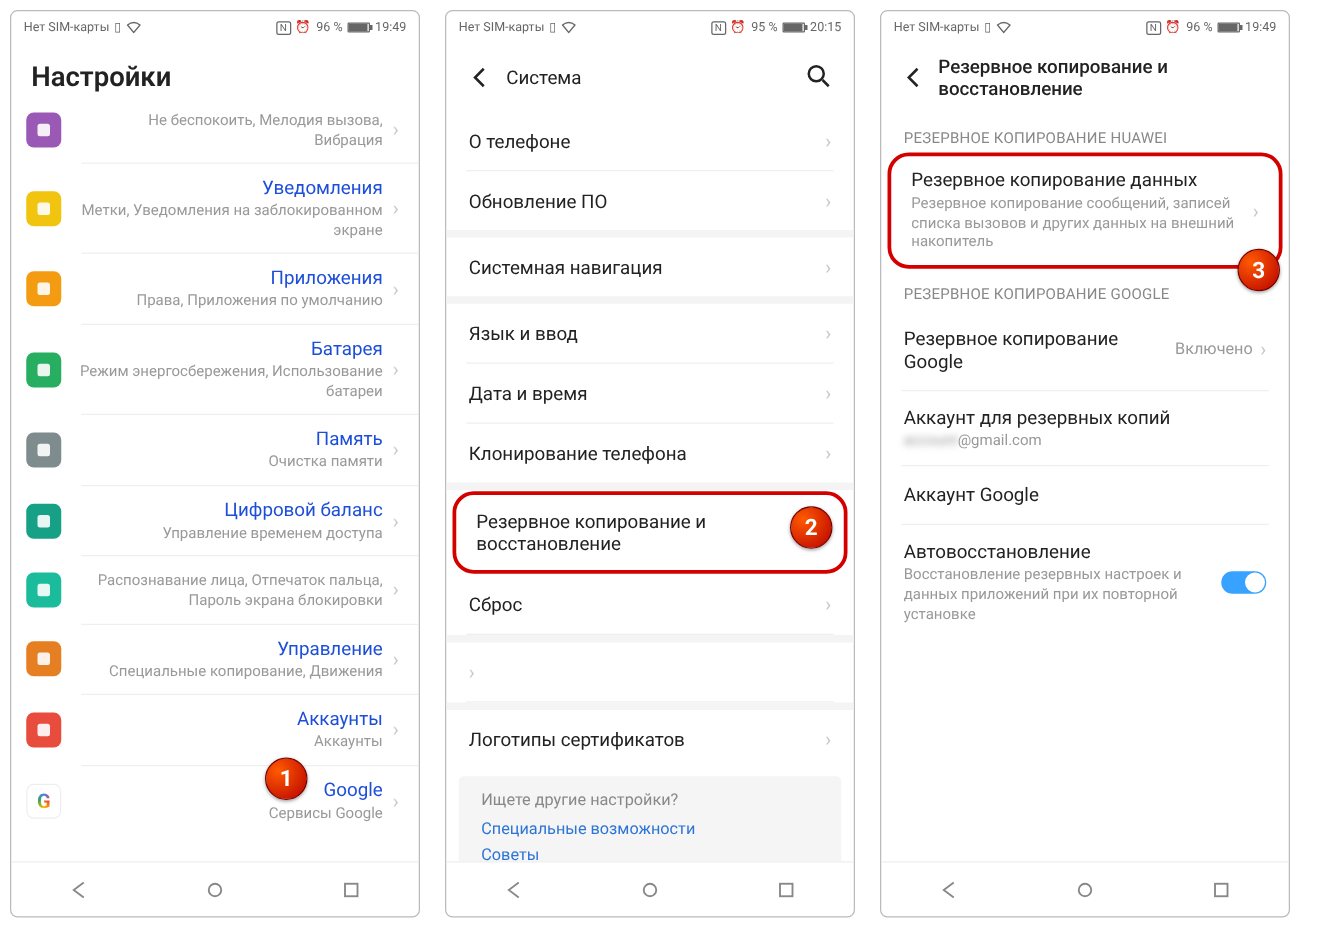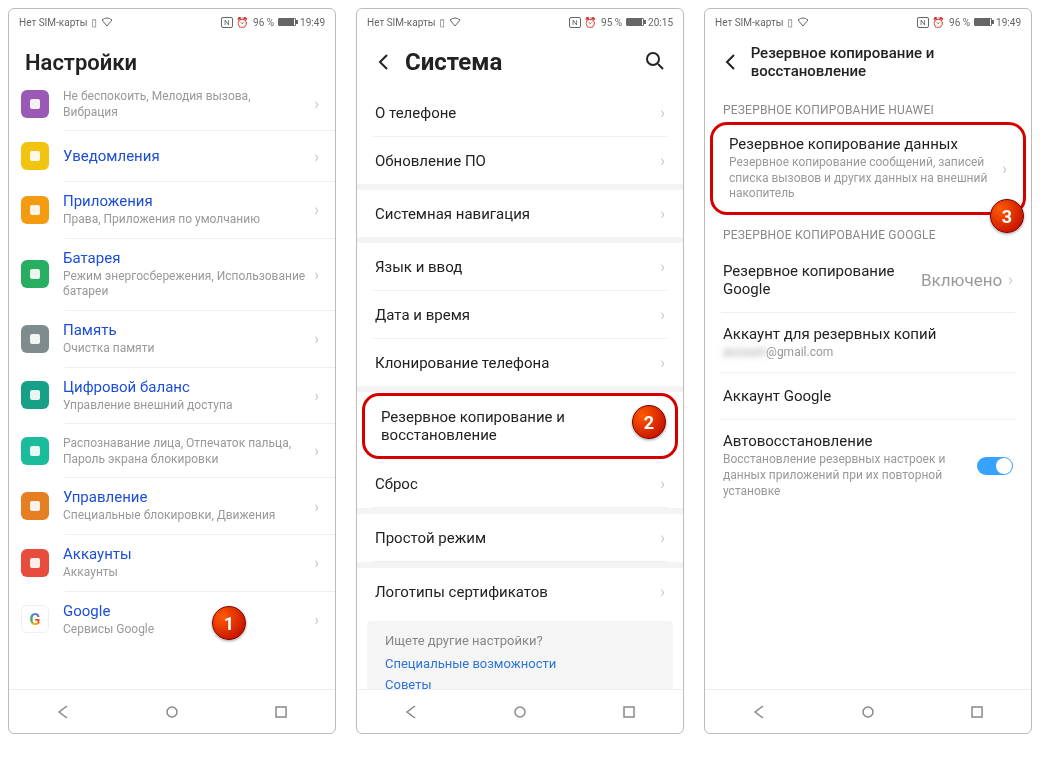--- a/index.html
+++ b/index.html
@@ -6,39 +6,39 @@
   body { font-family: -apple-system, Roboto, "Helvetica Neue", Arial, sans-serif; background: #fff; width: 1064px; height: 757px; overflow: hidden; }
   .canvas { display: flex; gap: 20px; padding: 8px; background: #fff; }
   .phone { width: 328px; height: 726px; border: 1px solid #bbb; border-radius: 6px; background: #fff; display: flex; flex-direction: column; overflow: hidden; position: relative; }
   .status-bar { height: 26px; display: flex; align-items: center; justify-content: space-between; padding: 0 10px; font-size: 10px; color: #666; }
   .status-bar .left { display: flex; align-items: center; gap: 4px; }
   .status-bar .right { display: flex; align-items: center; gap: 4px; }
   .battery-icon { display:inline-block; width:18px; height:8px; border:1px solid #666; border-radius:1px; position:relative; }
   .battery-icon::after { content:''; position:absolute; right:-3px; top:1px; width:2px; height:4px; background:#666; }
   .battery-icon .fill { position:absolute; left:0; top:0; bottom:0; background:#666; }
   .header { height: 54px; display: flex; align-items: center; padding: 0 16px; }
-  .header .title { font-size: 24px; font-weight: 700; color: #222; margin-left: 10px; }
+  .header .title { font-size: 15px; font-weight: 400; color: #222; margin-left: 10px; }
   .header .back { width: 22px; height: 22px; display:flex; align-items:center; justify-content:center; }
   .header .search { margin-left:auto; width:22px; height:22px; }
   .header-lg .title-lg { font-size: 22px; font-weight: 600; color: #222; }
   .section-label { font-size: 12px; color: #888; padding: 14px 18px 6px; letter-spacing: .2px; }
   .list { flex: 1; overflow-y: hidden; }
   .row { display: flex; align-items: center; padding: 10px 16px 10px 12px; min-height: 50px; position: relative; }
   .row .icon-box { width: 28px; height: 28px; border-radius: 6px; margin-right: 14px; flex-shrink:0; display:flex; align-items:center; justify-content:center; }
-  .row .text-col { flex: 1; min-width:0; }
+  .row .text-col { flex: 1; min-width:0;text-align:right; }
   .row .t1 { font-size: 15px; color: #1d4ed8; }
   .row .t2 { font-size: 12px; color: #999; margin-top: 2px; line-height:1.3; }
   .row .chev { color: #c9c9c9; margin-left: 8px; flex-shrink:0; }
   .sep { height: 1px; background: #efefef; margin-left: 56px; }
   .sep-full { height: 1px; background: #efefef; margin: 0 16px; }
   .sep-thick { height: 6px; background: #f4f4f4; }
   .plain-row { display:flex; align-items:center; padding: 14px 18px; }
   .plain-row .t1 { font-size: 15px; color: #222; flex:1; }
   .plain-row .chev { color:#c9c9c9; }
-  .plain-row .trail { font-size:17px; color:#999; margin-right:6px; }
+  .plain-row .trail { font-size:13px; color:#999; margin-right:6px; }
   .block-row { padding: 12px 18px; display:flex; align-items:center; }
   .block-row .col { flex:1; }
   .block-row .t1 { font-size: 15px; color:#222; }
   .block-row .t2 { font-size: 12px; color:#999; margin-top:2px; line-height:1.3; }
   .block-row .chev { color:#c9c9c9; margin-left:8px; }
   .toggle { width: 36px; height: 18px; border-radius: 9px; background: #37a2ff; position:relative; flex-shrink:0; }
   .toggle::after { content:''; position:absolute; right:1px; top:1px; width:16px; height:16px; border-radius:50%; background:#fff; }
   .footer-note { padding: 12px 18px; background:#f5f5f5; margin: 6px 10px 0; border-radius:4px; font-size:13px; }
   .footer-note .q { color:#888; margin-bottom:8px; }
   .footer-note .lnk { color:#2d74d6; margin-bottom:6px; }
@@ -93,20 +93,21 @@
         </div>
         <div class="sep"></div>
         <div class="row" style="">
       <div class="icon-box" style="background:#f1c40f">
             <svg width="16" height="16">
               <rect x="3" y="3" width="10" height="10" rx="2" fill="#fff" opacity=".9"></rect>
             </svg>
           </div>
       <div class="text-col">
         <div class="t1">Уведомления</div>
+        <div class="t2">Метки, Уведомления на заблокированном экране</div>
       </div>
       <span class="chev">›</span>
         </div>
         <div class="sep"></div>
         <div class="row" style="">
       <div class="icon-box" style="background:#f39c12">
             <svg width="16" height="16">
               <rect x="3" y="3" width="10" height="10" rx="2" fill="#fff" opacity=".9"></rect>
             </svg>
           </div>
@@ -144,21 +145,21 @@
         </div>
         <div class="sep"></div>
         <div class="row" style="">
       <div class="icon-box" style="background:#16a085">
             <svg width="16" height="16">
               <rect x="3" y="3" width="10" height="10" rx="2" fill="#fff" opacity=".9"></rect>
             </svg>
           </div>
       <div class="text-col">
         <div class="t1">Цифровой баланс</div>
-        <div class="t2">Управление внешний доступа</div>
+        <div class="t2">Управление временем доступа</div>
       </div>
       <span class="chev">›</span>
         </div>
         <div class="sep"></div>
         <div class="row" style="">
       <div class="icon-box" style="background:#1abc9c">
             <svg width="16" height="16">
               <rect x="3" y="3" width="10" height="10" rx="2" fill="#fff" opacity=".9"></rect>
             </svg>
           </div>
@@ -169,21 +170,21 @@
         </div>
         <div class="sep"></div>
         <div class="row" style="">
       <div class="icon-box" style="background:#e67e22">
             <svg width="16" height="16">
               <rect x="3" y="3" width="10" height="10" rx="2" fill="#fff" opacity=".9"></rect>
             </svg>
           </div>
       <div class="text-col">
         <div class="t1">Управление</div>
-        <div class="t2">Специальные блокировки, Движения</div>
+        <div class="t2">Специальные копирование, Движения</div>
       </div>
       <span class="chev">›</span>
         </div>
         <div class="sep"></div>
         <div class="row" style="">
       <div class="icon-box" style="background:#e74c3c">
             <svg width="16" height="16">
               <rect x="3" y="3" width="10" height="10" rx="2" fill="#fff" opacity=".9"></rect>
             </svg>
           </div>
@@ -295,21 +296,20 @@
           <span class="t1">Резервное копирование и восстановление</span>
           <span class="chev">›</span>
         </div>
         <div class="plain-row">
           <span class="t1">Сброс</span>
           <span class="chev">›</span>
         </div>
         <div class="sep-full"></div>
         <div class="sep-thick"></div>
         <div class="plain-row">
-          <span class="t1">Простой режим</span>
           <span class="chev">›</span>
         </div>
         <div class="sep-full"></div>
         <div class="sep-thick"></div>
         <div class="plain-row">
           <span class="t1">Логотипы сертификатов</span>
           <span class="chev">›</span>
         </div>
         <div class="footer-note">
   <div class="q">Ищете другие настройки?</div>

